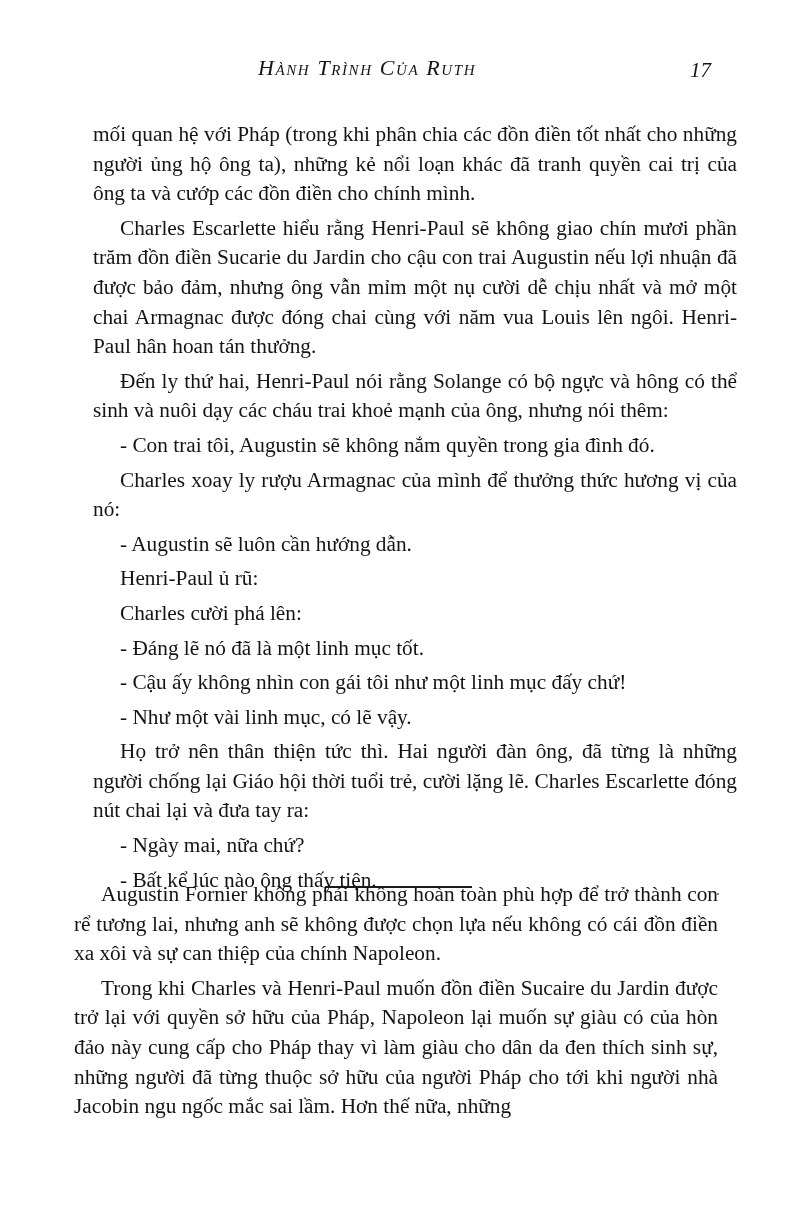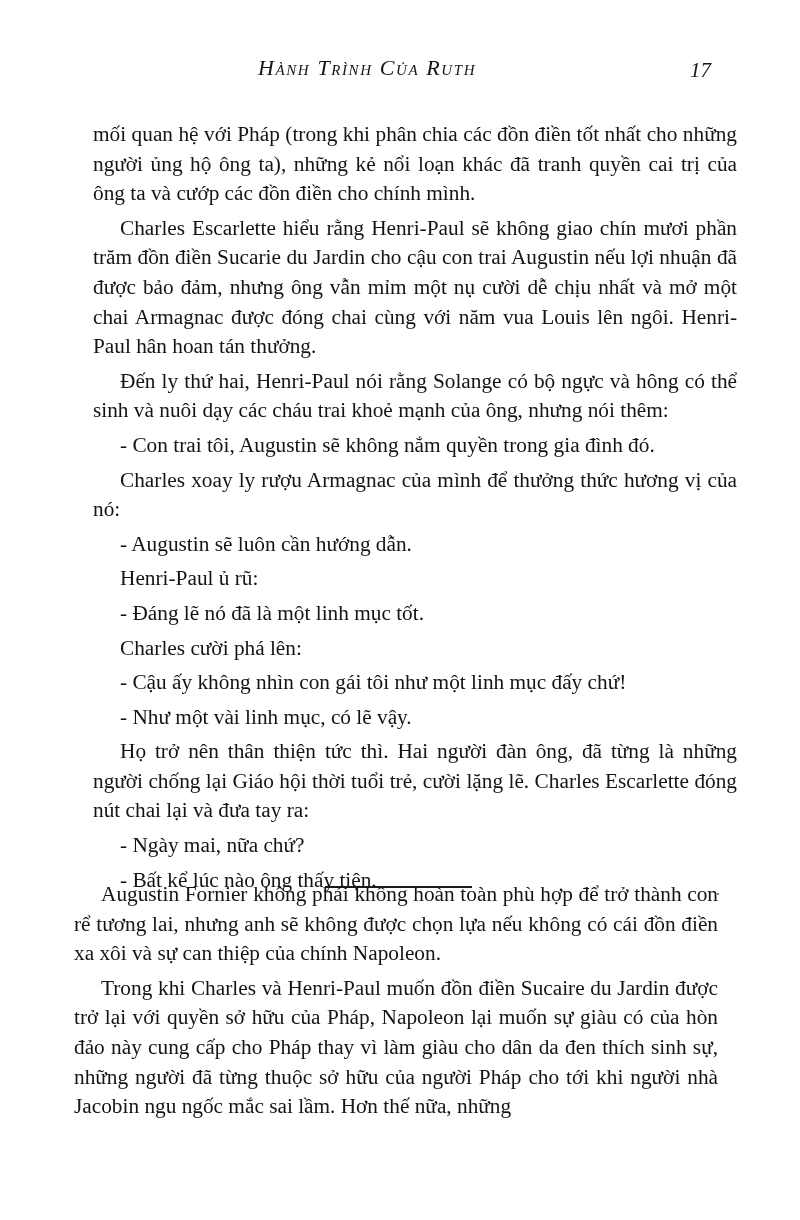--- a/index.html
+++ b/index.html
@@ -86,22 +86,22 @@
 </div>
 
 <div class="text-block">
   <p class="para noindent">mối quan hệ với Pháp (trong khi phân chia các đồn điền tốt nhất cho những người ủng hộ ông ta), những kẻ nổi loạn khác đã tranh quyền cai trị của ông ta và cướp các đồn điền cho chính mình.</p>
   <p class="para">Charles Escarlette hiểu rằng Henri-Paul sẽ không giao chín mươi phần trăm đồn điền Sucarie du Jardin cho cậu con trai Augustin nếu lợi nhuận đã được bảo đảm, nhưng ông vẫn mỉm một nụ cười dễ chịu nhất và mở một chai Armagnac được đóng chai cùng với năm vua Louis lên ngôi. Henri-Paul hân hoan tán thưởng.</p>
   <p class="para">Đến ly thứ hai, Henri-Paul nói rằng Solange có bộ ngực và hông có thể sinh và nuôi dạy các cháu trai khoẻ mạnh của ông, nhưng nói thêm:</p>
   <p class="dialogue">- Con trai tôi, Augustin sẽ không nắm quyền trong gia đình đó.</p>
   <p class="para">Charles xoay ly rượu Armagnac của mình để thưởng thức hương vị của nó:</p>
   <p class="dialogue">- Augustin sẽ luôn cần hướng dẫn.</p>
   <p class="dialogue">Henri-Paul ủ rũ:</p>
+  <p class="dialogue">Charles cười phá lên:</p>
   <p class="dialogue">- Đáng lẽ nó đã là một linh mục tốt.</p>
-  <p class="dialogue">Charles cười phá lên:</p>
   <p class="dialogue">- Cậu ấy không nhìn con gái tôi như một linh mục đấy chứ!</p>
   <p class="dialogue">- Như một vài linh mục, có lẽ vậy.</p>
   <p class="para">Họ trở nên thân thiện tức thì. Hai người đàn ông, đã từng là những người chống lại Giáo hội thời tuổi trẻ, cười lặng lẽ. Charles Escarlette đóng nút chai lại và đưa tay ra:</p>
   <p class="dialogue">- Ngày mai, nữa chứ?</p>
   <p class="dialogue">- Bất kể lúc nào ông thấy tiện.</p>
 </div>
 
 <div class="separator"></div>
 <div class="speck"></div>
 

